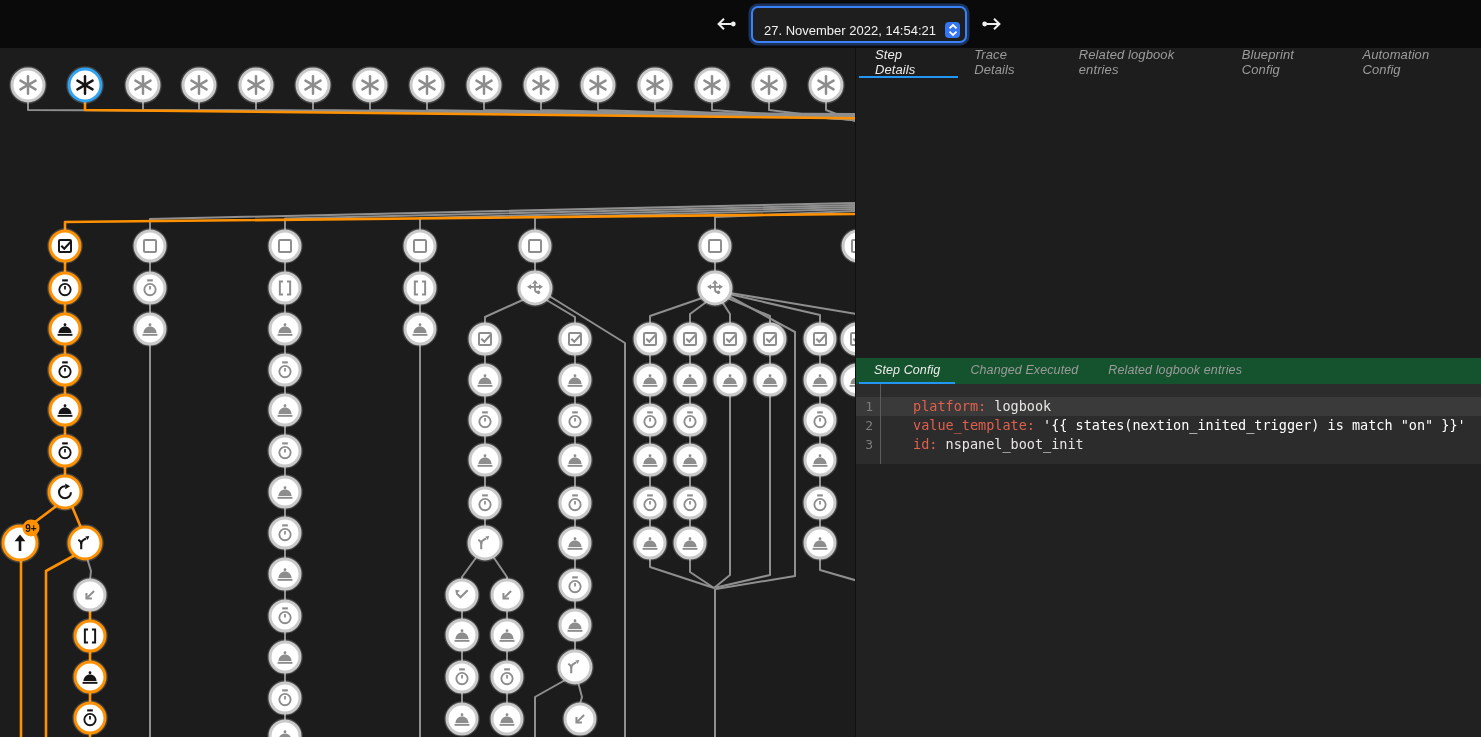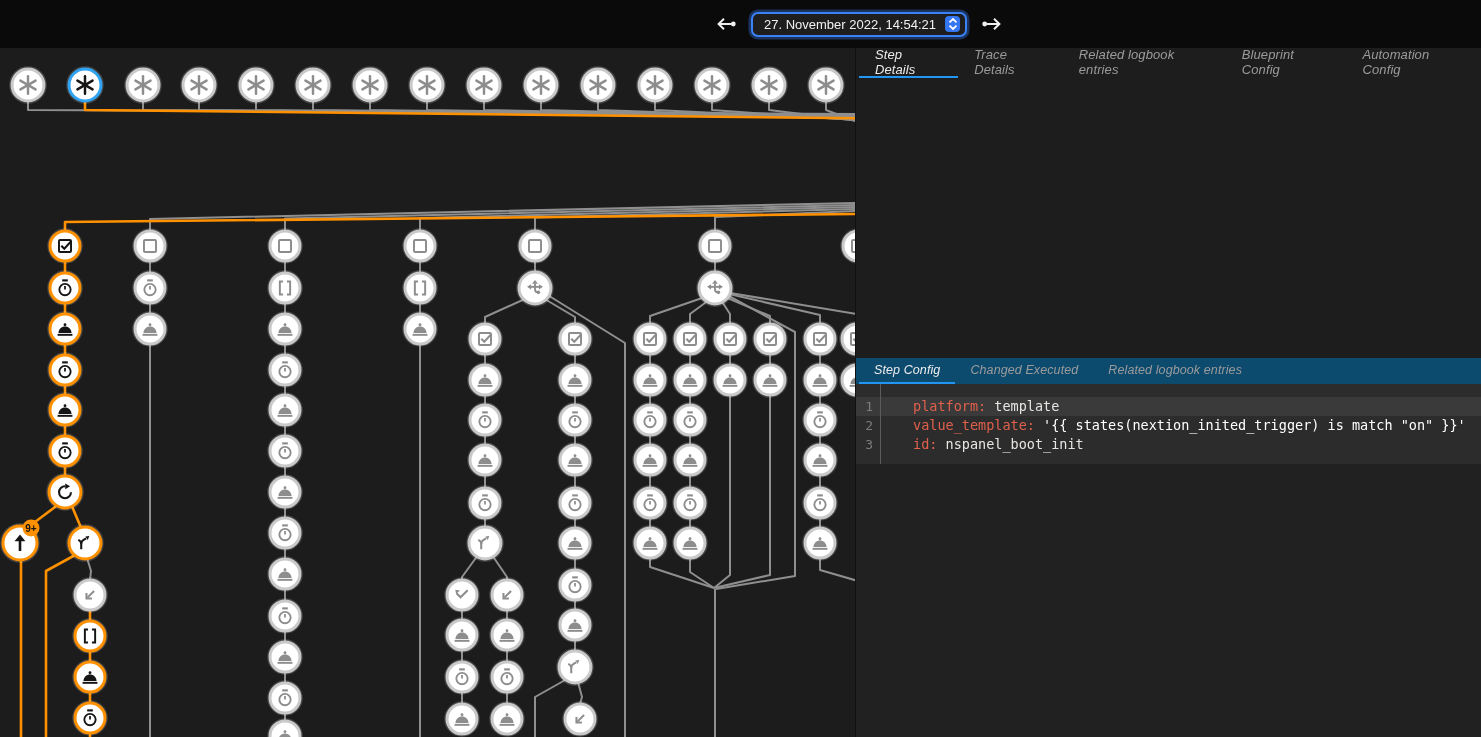--- a/index.html
+++ b/index.html
@@ -5,38 +5,38 @@
   html,body{margin:0;padding:0;width:1481px;height:737px;overflow:hidden;
     background:#1c1c1c;font-family:"Liberation Sans",sans-serif;}
   #app{position:relative;width:1481px;height:737px;}
 
   
   #topbar{position:absolute;left:0;top:0;width:1481px;height:48px;background:#0a0a0a;z-index:5;}
   .run-nav{position:absolute;left:714px;top:0;height:48px;display:flex;align-items:center;gap:13px;}
   .nav-icon{width:24px;height:24px;cursor:pointer;display:block;}
   .run-select{display:flex;align-items:center;gap:9px;height:21px;background:#1e1e1f;
     border:2px solid #3b82f6;border-radius:7px;box-shadow:0 0 0 2.5px rgba(59,130,246,.35);
-    padding:0 5px 0 11px;color:#f2f2f2;font-size:13px;cursor:pointer;white-space:nowrap;}
+    padding:12px 5px 0 11px;color:#f2f2f2;font-size:13px;cursor:pointer;white-space:nowrap;}
   .stepper{width:15px;height:16px;background:#3577f2;border-radius:4px;display:flex;
     align-items:center;justify-content:center;}
 
   
   #graph{position:absolute;left:0;top:0;z-index:1;background:#1c1c1c;}
 
   
   #panel{position:absolute;left:855px;top:48px;width:626px;height:689px;background:#1d1d1d;
     border-left:1px solid #101010;box-sizing:border-box;z-index:4;color:#dcdcdc;}
   .tabbar{display:flex;align-items:stretch;height:30px;padding-left:3px;}
   .tab{display:flex;align-items:center;padding:0 16px;font-size:13px;color:#9b9b9b;
     cursor:pointer;border-bottom:2px solid transparent;letter-spacing:.1px;font-style:italic;}
   .tab.active{color:#ececec;border-bottom-color:#2196f3;}
   .executed{margin:20px 0 0 17px;font-size:14.5px;color:#dedede;}
 
   #bottom{position:absolute;left:0;top:310px;right:0;bottom:0;background:#212121;}
-  #tabs-bottom{height:26px;background:#0c4a6e;}
+  #tabs-bottom{height:26px;background:#14532d;}
   #tabs-bottom .tab{font-size:12.5px;padding:0 15px;}
   #code{position:relative;background:#2c2c2c;padding:13px 0 10px 0;
     font-family:"DejaVu Sans Mono","Liberation Mono",monospace;font-size:13.5px;line-height:19px;}
   #code .gutter-line{position:absolute;left:24px;top:0;bottom:0;width:1px;background:#5c5c5c;}
   .code-row{display:flex;}
   .code-row.hl{background:#3a3a3a;}
   .code-row .gutter{width:17px;text-align:right;color:#7d7d7d;flex:0 0 17px;padding-right:12px;
     font-size:13px;user-select:none;}
   .code-row .src{white-space:pre;color:#e8e6e3;}
   .tok-key{color:#e0604d;margin-left:28px;}
@@ -1181,21 +1181,21 @@
     <section id="bottom">
       <nav class="tabbar" id="tabs-bottom">
           <span class="tab active">Step Config</span>
           <span class="tab">Changed Executed</span>
           <span class="tab">Related logbook entries</span>
         </nav>
       <div id="code">
         <div class="gutter-line"></div>
       <div class="code-row hl">
             <span class="gutter">1</span>
-            <span class="src"><span class="tok-key">platform:</span><span class="tok-plain"> template</span></span>
+            <span class="src"><span class="tok-key">platform:</span><span class="tok-plain"> logbook</span></span>
           </div>
           <div class="code-row">
             <span class="gutter">2</span>
             <span class="src"><span class="tok-key">value_template:</span><span class="tok-str"> '{{ states(nextion_inited_trigger) is match "on" }}'</span></span>
           </div>
           <div class="code-row">
             <span class="gutter">3</span>
             <span class="src"><span class="tok-key">id:</span><span class="tok-plain"> nspanel_boot_init</span></span>
           </div>
         </div>

